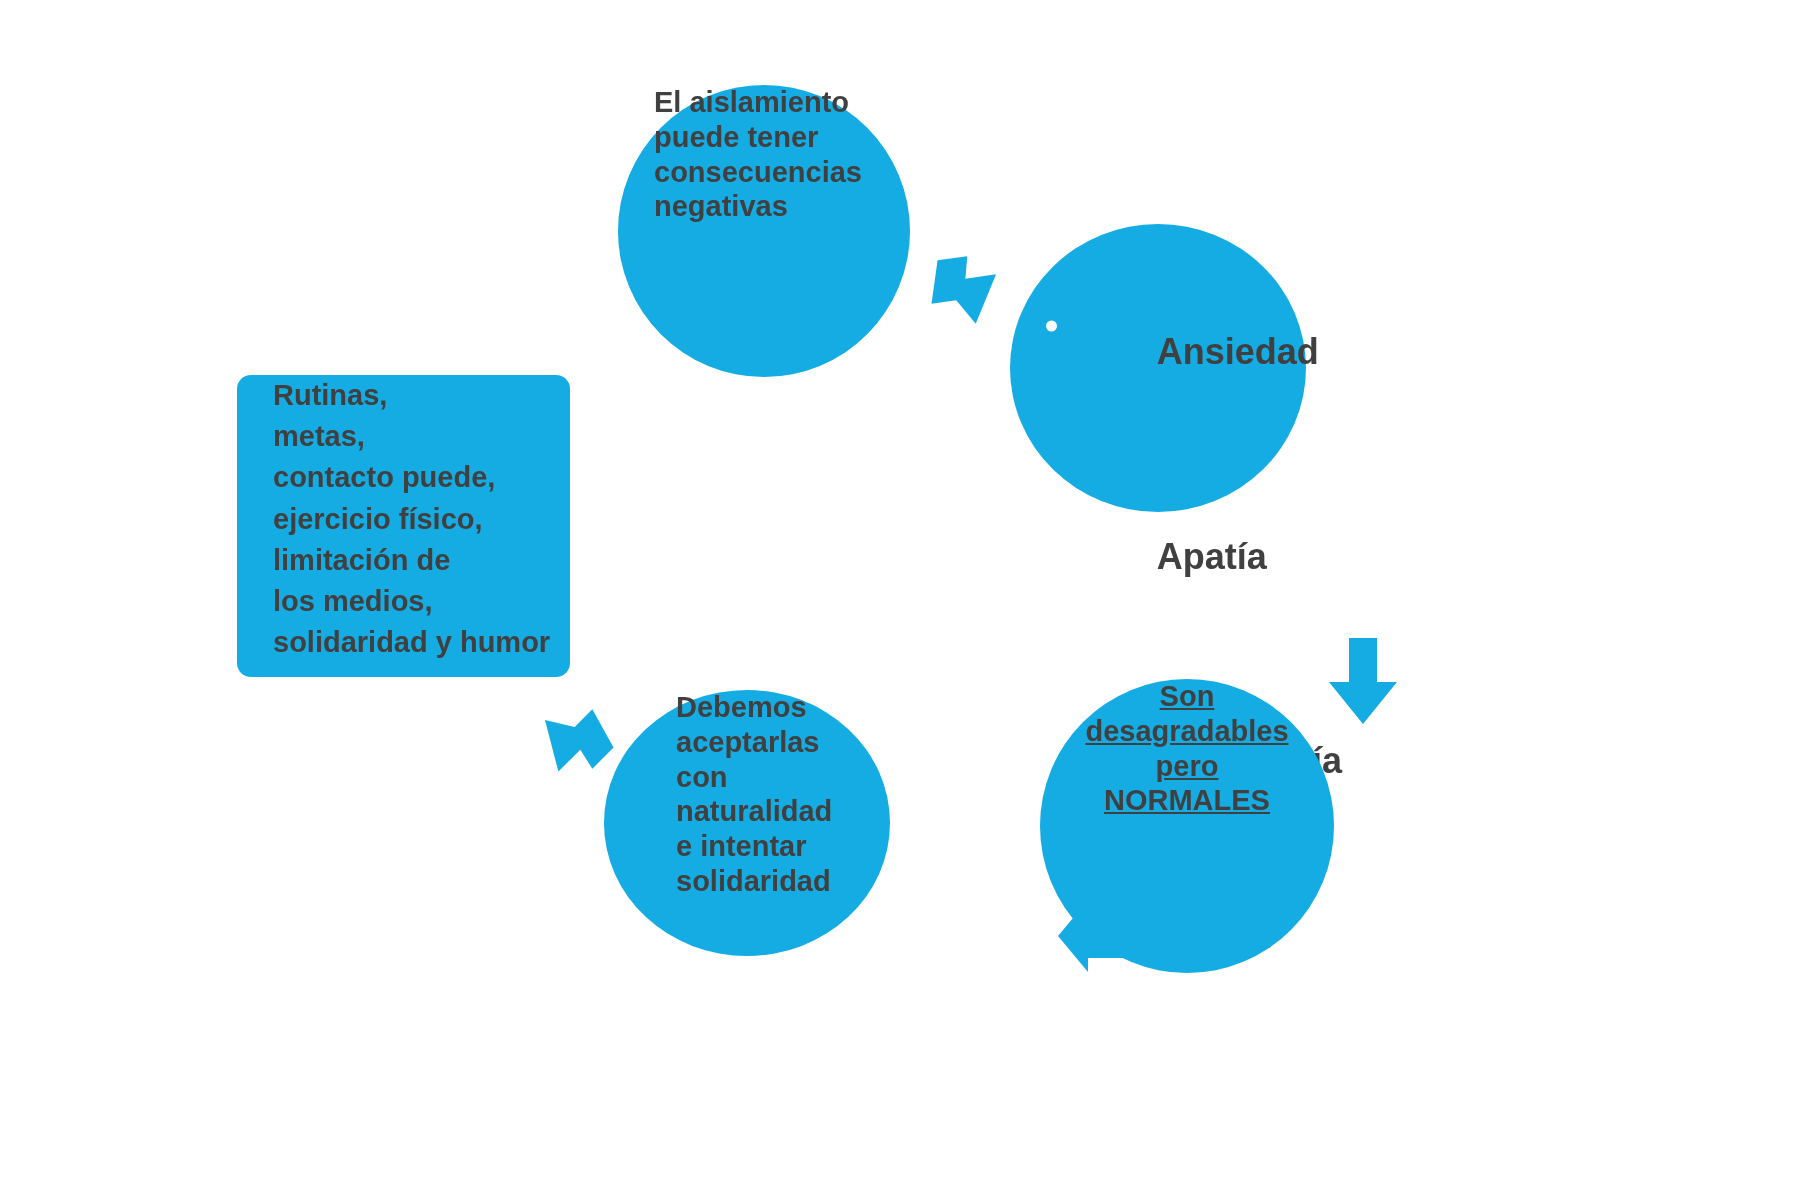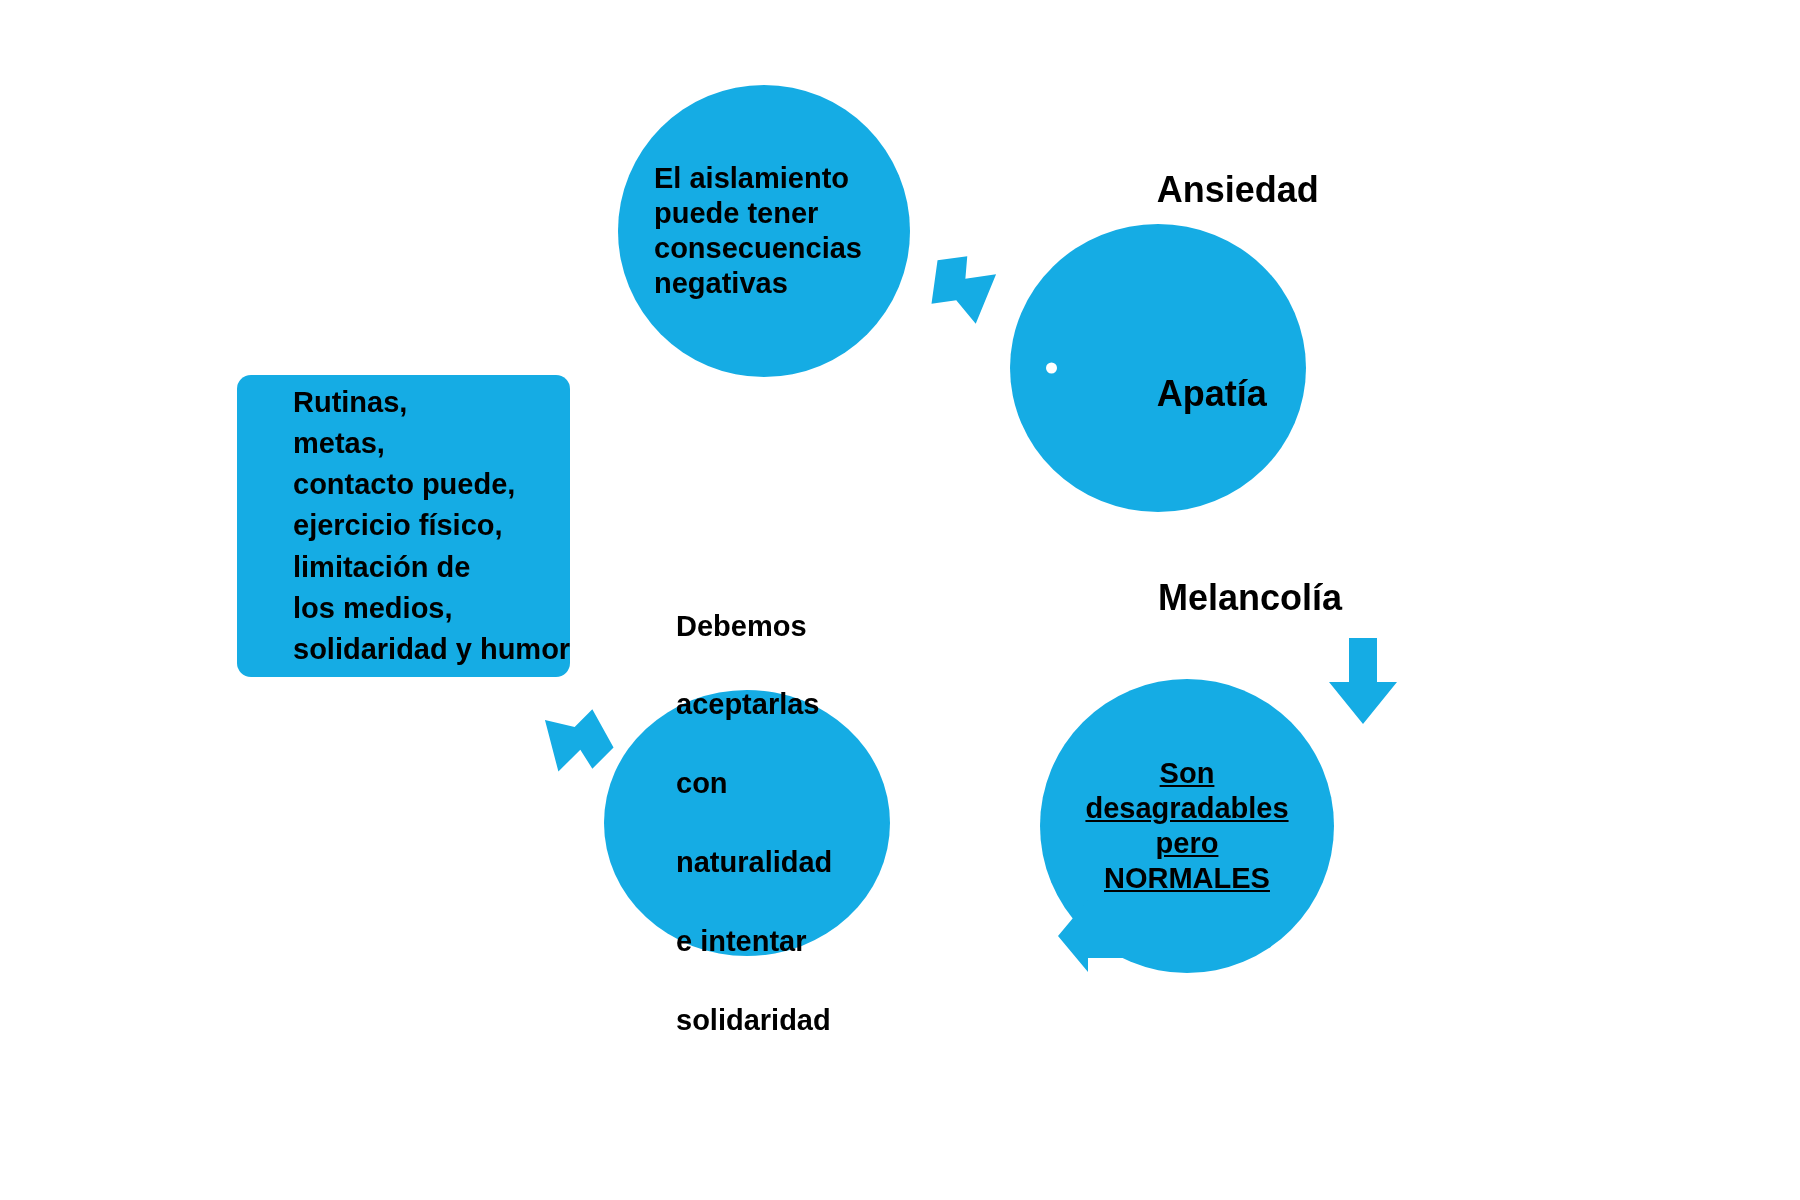--- a/index.html
+++ b/index.html
@@ -17,26 +17,26 @@
     position: relative;
     width: 1800px;
     height: 1200px;
     background: #ffffff;
   }
 
   
   .node {
     position: absolute;
     background: #15ACE4;
-    color: #000000;
+    color: #404040;
     font-weight: bold;
     box-sizing: border-box;
     display: flex;
     flex-direction: column;
-    justify-content: center;
+    justify-content: flex-start;
   }
   .node.circle { border-radius: 50%; }
   .node.rounded-box { border-radius: 14px; }
 
   .node .line {
     display: block;
     white-space: pre;
     line-height: 1.20;
   }
 
@@ -113,21 +113,21 @@
 
   
   #node-strategies {
     left: 237px;
     top: 375px;
     width: 333px;
     height: 302px;
     font-size: 29px;
     text-align: left;
     align-items: flex-start;
-    padding-left: 56px;
+    padding-left: 36px;
     padding-right: 8px;
   }
   #node-strategies .line { line-height: 1.42; }
 
   
   .arrow {
     position: absolute;
   }
   .arrow svg { display: block; }
 
@@ -183,21 +183,21 @@
     <span class="line">pero</span>
     <span class="line">NORMALES</span>
   </div>
 
   <div class="arrow" id="arrow-normal-to-accept">
     <svg viewBox="0 0 84 72" width="84" height="72" aria-hidden="true">
       <polygon points="84,14 84,58 30,58 30,72 0,36 30,0 30,14" fill="#15ACE4"></polygon>
     </svg>
   </div>
 
-  <div class="node circle" id="node-accept" style="background: rgb(21, 172, 228); gap: 44px;">
+  <div class="node circle" id="node-accept" style="background: rgb(21, 172, 228);">
     <span class="line">Debemos</span>
     <span class="line">aceptarlas</span>
     <span class="line">con</span>
     <span class="line">naturalidad</span>
     <span class="line">e intentar</span>
     <span class="line">solidaridad</span>
   </div>
 
   <div class="arrow" id="arrow-accept-to-strategies">
     <svg viewBox="0 0 102 100" width="102" height="100" aria-hidden="true">

